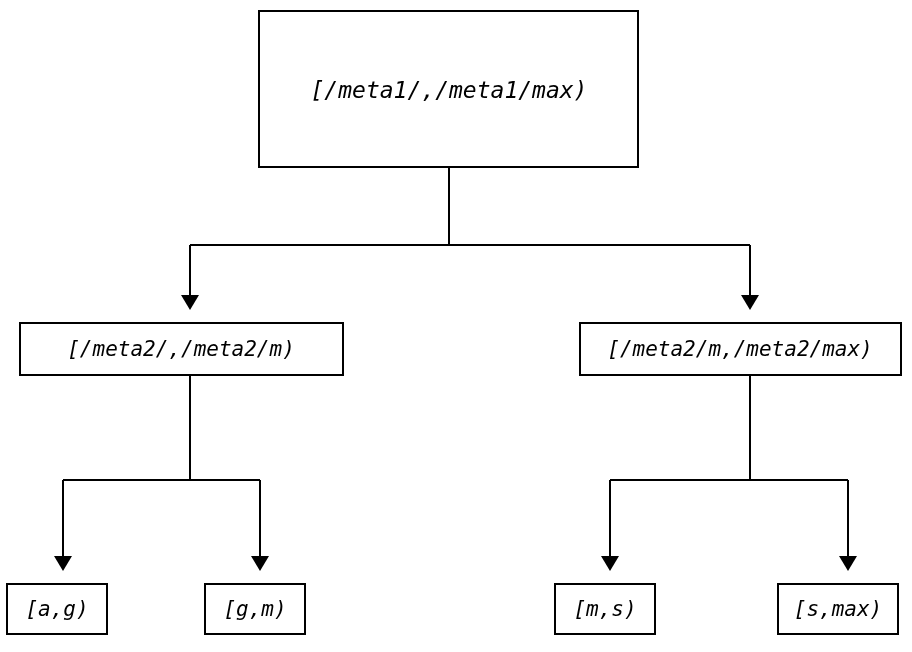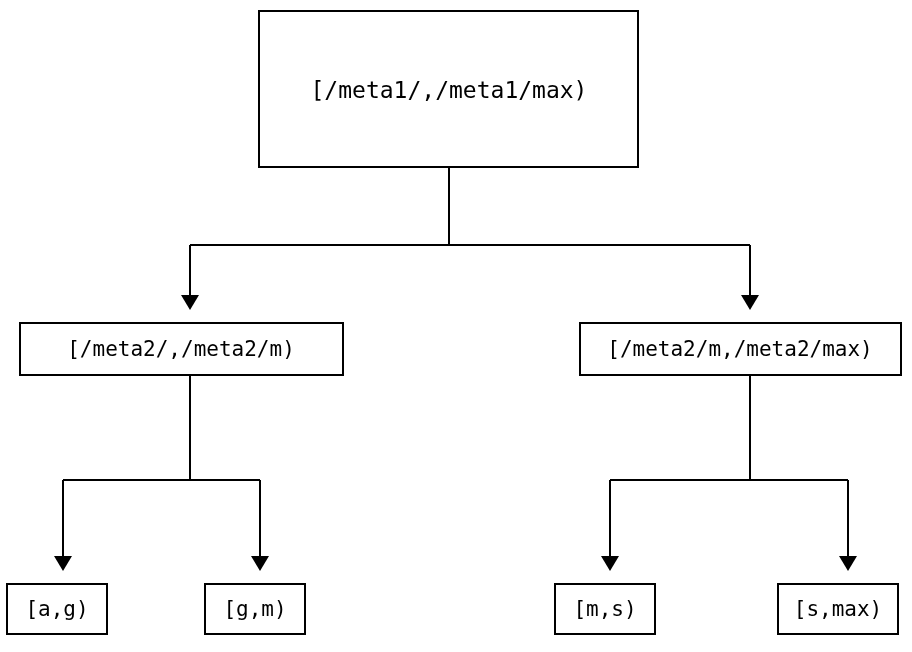--- a/index.html
+++ b/index.html
@@ -12,20 +12,21 @@
     width: 912px;
     height: 652px;
     overflow: hidden;
     font-family: "DejaVu Sans Mono", "Liberation Mono", monospace;
   }
   #diagram-root {
     position: relative;
     width: 746px;
     height: 652px;
     background: #ffffff;
+    font-style: italic;
   }
   #tree-svg {
     display: block;
     width: 912px;
     height: 652px;
   }
   .node-box {
     fill: #ffffff;
     stroke: #000000;
     stroke-width: 2;

